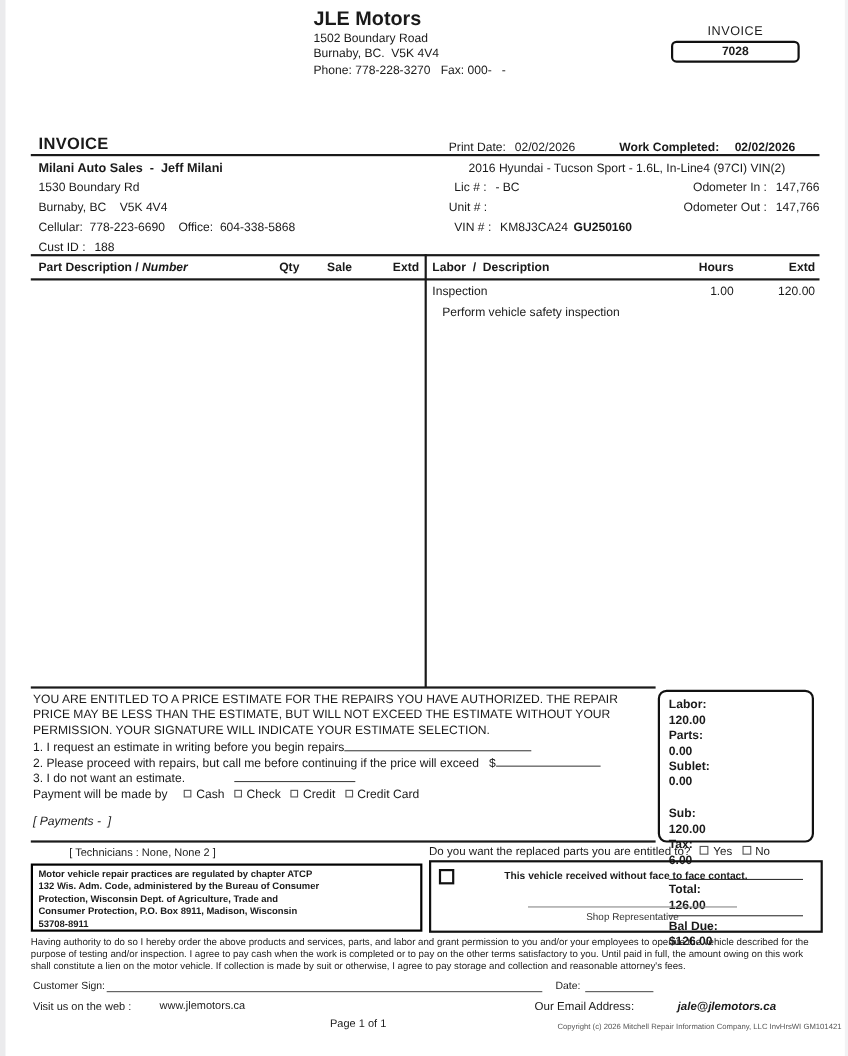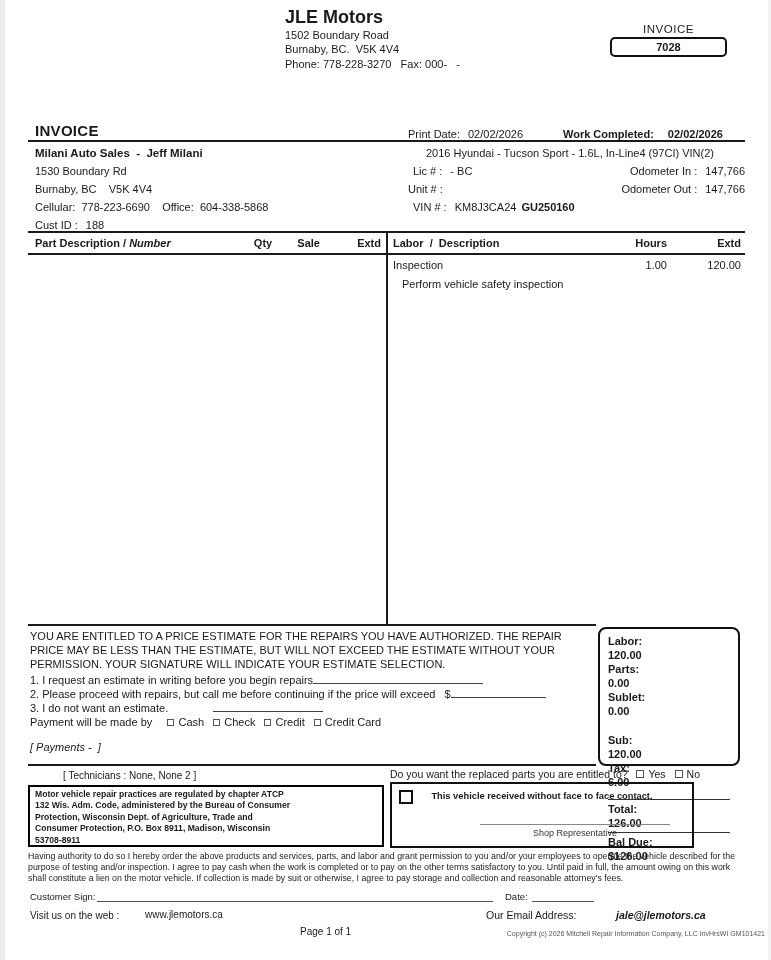--- a/index.html
+++ b/index.html
@@ -47,21 +47,21 @@
   .totals-box .gap1 { height:15px; }
   .totals-box .gap2 { height:8px; }
   .totals-box .sep { border-top:1px solid #333; margin:2px 0; }
 
   
   .tech-line { left:30px; top:770px; font-size:10px;margin-left:33px; }
   .replaced { left:390px; top:768px; font-size:10.5px; }
   .replaced .cb { width:8px; height:8px; }
   .atcp-box { left:28px; top:785px; width:356px; height:62px; border:2px solid #000; padding:2px 5px;
               font-size:8.6px; font-weight:bold; line-height:11.4px; }
-  .contact-box { left:390px; top:782px; width:304px; height:66px; border:2px solid #111; }
+  .contact-box { left:390px; top:782px; width:358px; height:66px; border:2px solid #111; }
   .contact-cb { position:absolute; left:7px; top:6px; width:14px; height:14px; border:2px solid #111; background:#fff; }
   .contact-text { margin-top:7px; padding:0 35px; text-align:center; font-size:9.3px; font-weight:bold; }
   .contact-sig-line { position:absolute; left:88px; top:40px; width:190px; border-bottom:1px solid #888; }
   .contact-sig-label { position:absolute; left:88px; top:44px; width:190px; text-align:center; font-size:9px; color:#333; }
   .authorization { left:28px; top:851px; width:716px; font-size:8.8px; line-height:10.8px; color:#222; }
 
   .sig-row { font-size:9.5px; }
   .sig-line { position:absolute; border-bottom:1px solid #555; height:1px; }
 
   .footer-sm { font-size:10px; }

